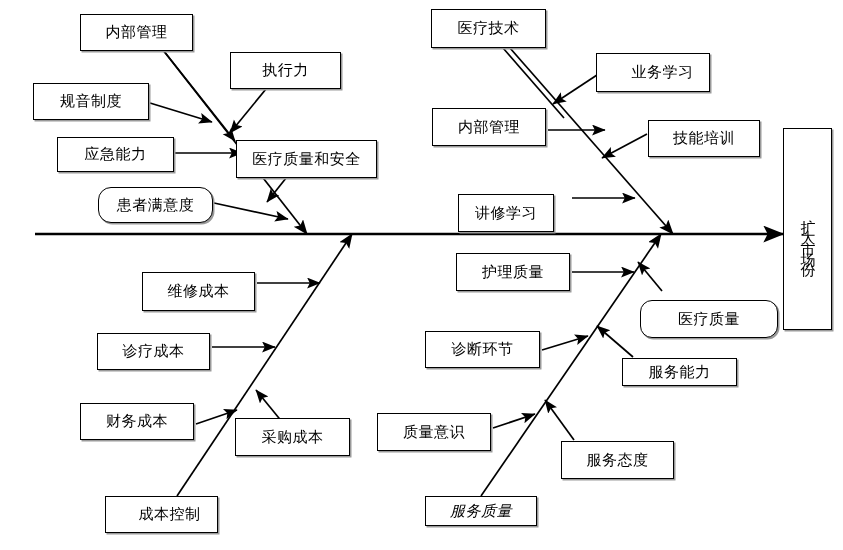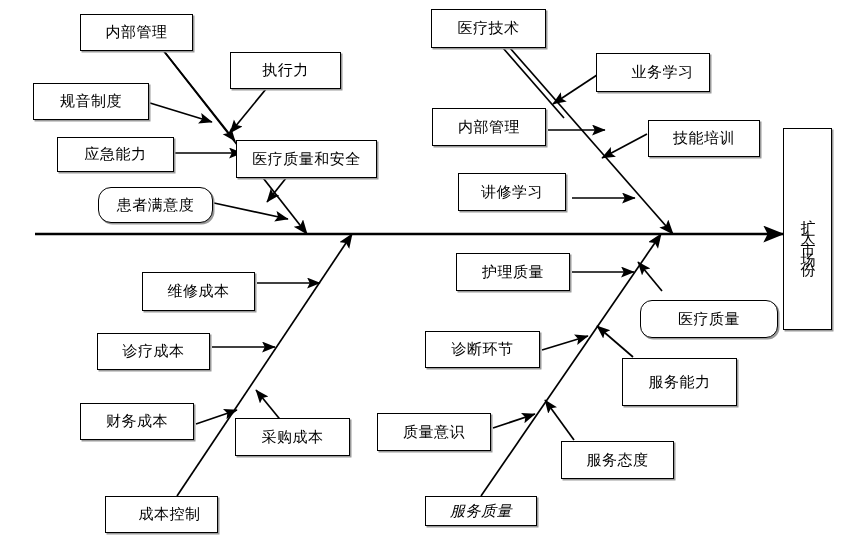--- a/index.html
+++ b/index.html
@@ -104,21 +104,21 @@
       </div>
       <div class="box" style="left: 596px; top: 53px; width: 114px; height: 39px; padding-left: 19px;">
         <span>业务学习</span>
       </div>
       <div class="box" style="left: 432px; top: 108px; width: 114px; height: 38px;">
         <span>内部管理</span>
       </div>
       <div class="box" style="left: 648px; top: 120px; width: 112px; height: 37px;">
         <span>技能培训</span>
       </div>
-      <div class="box" style="left: 458px; top: 173px; width: 108px; height: 38px;">
+      <div class="box" style="left: 458px; top: 194px; width: 96px; height: 38px;">
         <span>讲修学习</span>
       </div>
       <div class="box" style="left: 142px; top: 272px; width: 113px; height: 39px;">
         <span>维修成本</span>
       </div>
       <div class="box" style="left: 97px; top: 333px; width: 113px; height: 37px;">
         <span>诊疗成本</span>
       </div>
       <div class="box" style="left: 80px; top: 403px; width: 114px; height: 37px;">
         <span>财务成本</span>
@@ -131,21 +131,21 @@
       </div>
       <div class="box" style="left: 456px; top: 253px; width: 114px; height: 38px;">
         <span>护理质量</span>
       </div>
       <div class="box" style="left: 640px; top: 300px; width: 138px; height: 38px; border-radius: 12px;">
         <span>医疗质量</span>
       </div>
       <div class="box" style="left: 425px; top: 331px; width: 115px; height: 37px;">
         <span>诊断环节</span>
       </div>
-      <div class="box" style="left: 622px; top: 358px; width: 115px; height: 48px;">
+      <div class="box" style="left: 622px; top: 358px; width: 115px; height: 28px;">
         <span>服务能力</span>
       </div>
       <div class="box" style="left: 377px; top: 413px; width: 114px; height: 38px;">
         <span>质量意识</span>
       </div>
       <div class="box" style="left: 533px; top: 441px; width: 113px; height: 38px; margin-left: 28px;">
         <span>服务态度</span>
       </div>
       <div class="box" style="left: 425px; top: 496px; width: 112px; height: 30px; font-style: italic;">
         <span>服务质量</span>

